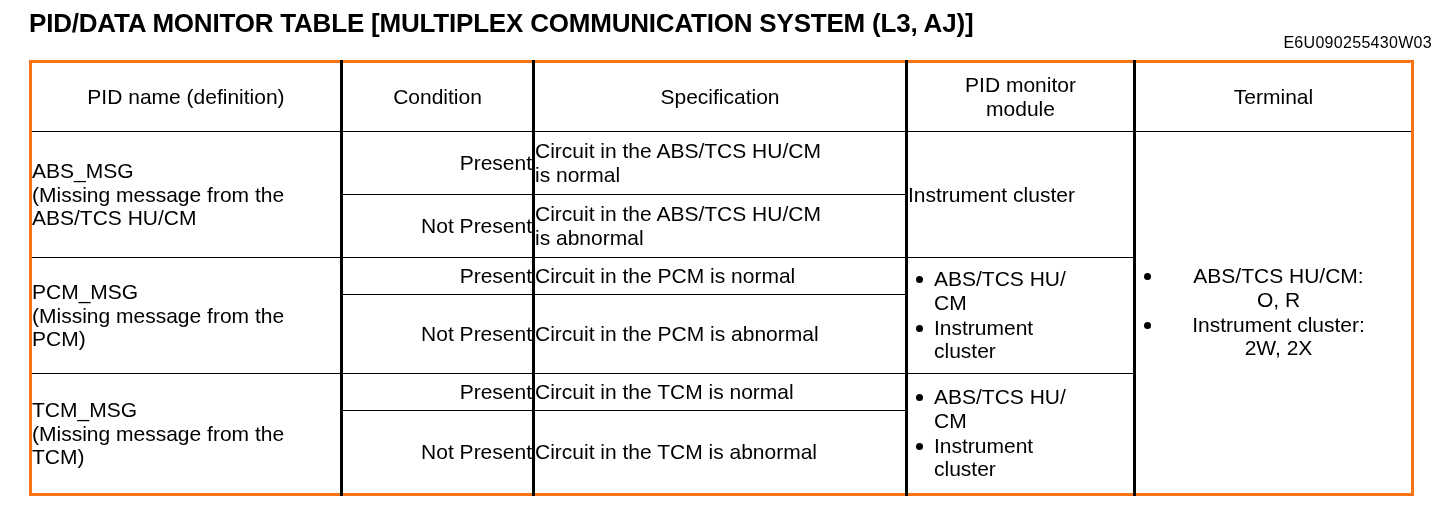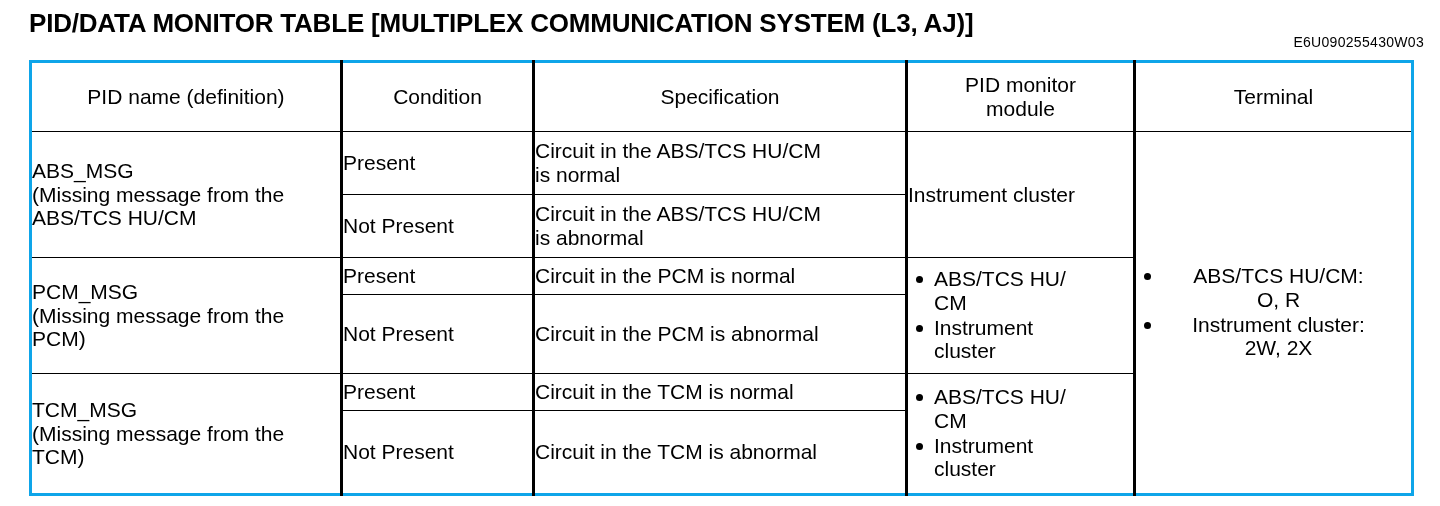--- a/index.html
+++ b/index.html
@@ -21,23 +21,23 @@
     position: absolute;
     left: 29px;
     top: 8px;
     font-size: 26px;
     font-weight: bold;
     letter-spacing: -0.2px;
     white-space: nowrap;
   }
   #doc-ref {
     position: absolute;
-    right: 16px;
+    right: 8px;
     top: 34px;
-    font-size: 14px;
+    font-size: 16px;
     letter-spacing: 0.3px;
     white-space: nowrap;
   }
 
   
   #pid-table {
     position: absolute;
     left: 29px;
     top: 60px;
     width: 1382px;
@@ -49,21 +49,21 @@
   #pid-table td {
     border: 1px solid #000;
     padding: 0;
     vertical-align: middle;
     font-size: 21px;
     line-height: 1.12;
     font-weight: normal;
   }
   
   #pid-table {
-    border: 3px solid #0ea5e9;
+    border: 3px solid #f97316;
   }
   .thead-row th {
     border-bottom: 3px solid #000;
     text-align: center;
     font-weight: bold;
     font-size: 21.5px;
     height: 68px;
     padding: 2px 4px;
   }
   .block-top > td,
@@ -71,21 +71,21 @@
     border-top: 3px solid #000;
   }
   .col-heavy {
     border-left: 3px solid #000 !important;
   }
   .pid-name-cell {
     vertical-align: middle;
     padding: 4px 7px;
   }
   .cond-cell {
-    text-align: left;
+    text-align: right;
     padding: 2px 6px;
   }
   .spec-cell {
     text-align: left;
     padding: 3px 8px;
     margin-top: 28px;
   }
   .module-cell {
     text-align: left;
     padding: 4px 6px 4px 8px;

